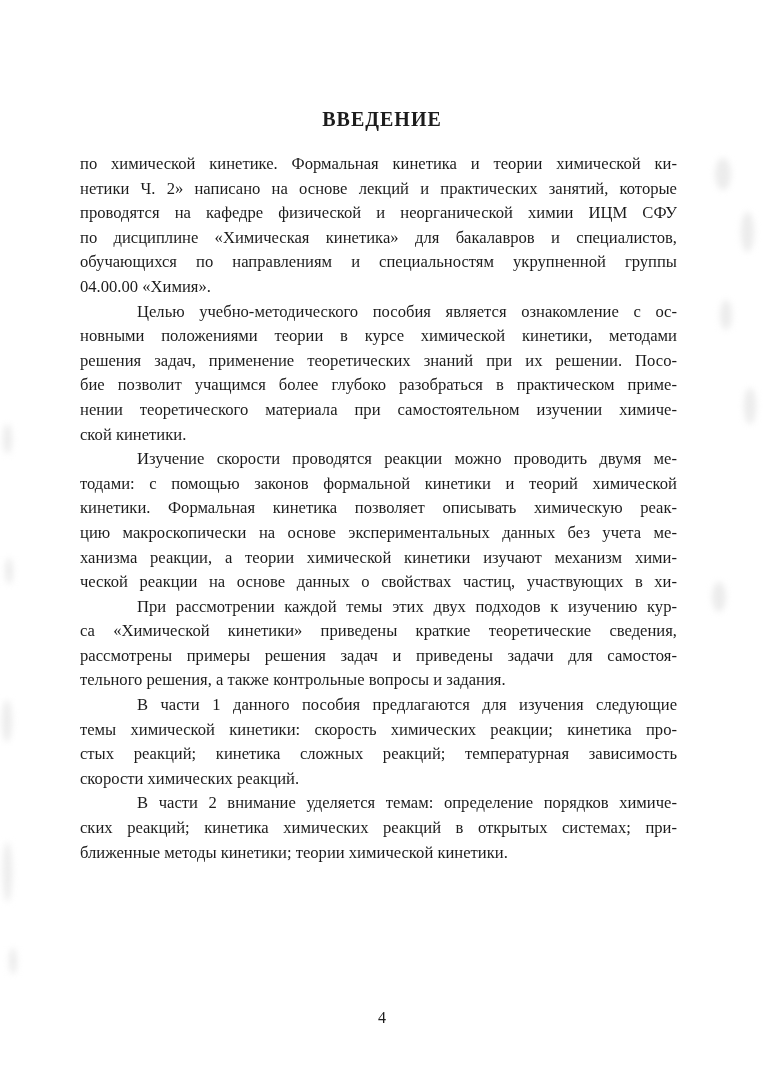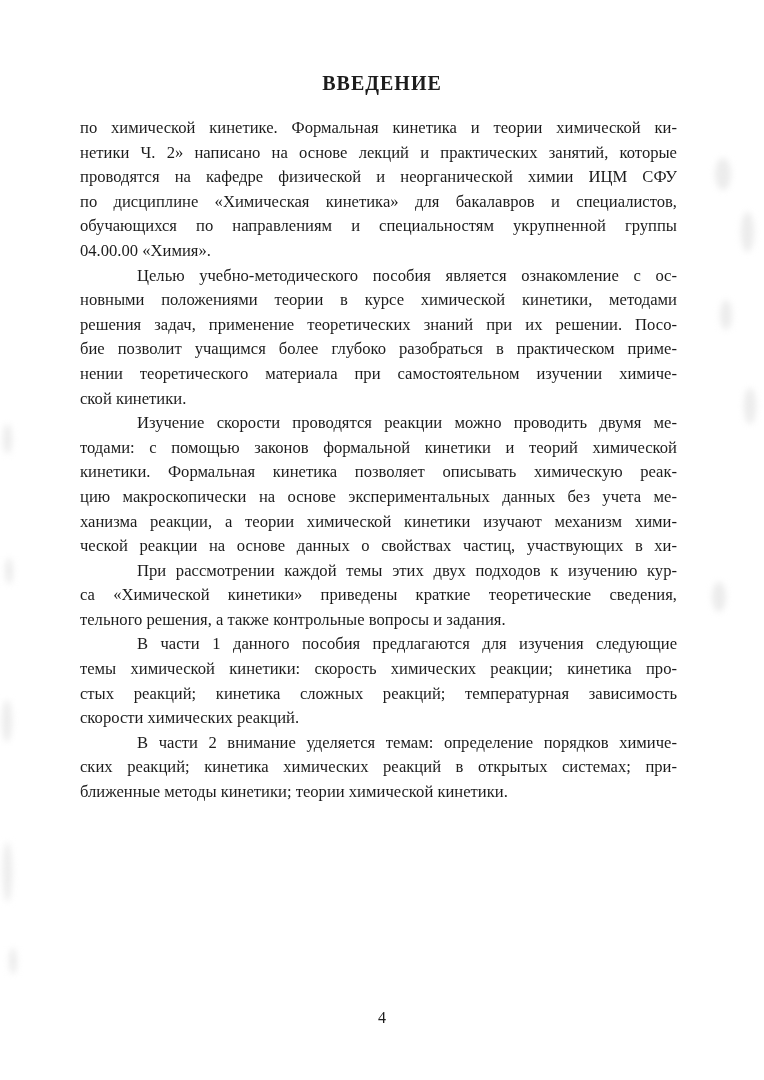--- a/index.html
+++ b/index.html
@@ -11,21 +11,21 @@
     position: relative;
     width: 764px;
     height: 1080px;
     background: #ffffff;
     color: #1c1c1c;
     font-family: "Liberation Serif", "DejaVu Serif", serif;
     overflow: hidden;
   }
   .title {
     margin: 0;
-    padding-top: 70px;
+    padding-top: 106px;
     text-align: center;
     font-size: 20px;
     line-height: 26px;
     font-weight: bold;
     letter-spacing: 1px;
   }
   .body {
     margin: 20px 87px 0 80px;
     font-size: 16.6px;
     line-height: 24.6px;
@@ -97,20 +97,21 @@
       <div class="ln">тодами: с помощью законов формальной кинетики и теорий химической</div>
       <div class="ln">кинетики. Формальная кинетика позволяет описывать химическую реак-</div>
       <div class="ln">цию макроскопически на основе экспериментальных данных без учета ме-</div>
       <div class="ln">ханизма реакции, а теории химической кинетики изучают механизм хими-</div>
       <div class="ln">ческой реакции на основе данных о свойствах частиц, участвующих в хи-</div>
     </div>
 
     <div class="para">
       <div class="ln first">При рассмотрении каждой темы этих двух подходов к изучению кур-</div>
       <div class="ln">са «Химической кинетики» приведены краткие теоретические сведения,</div>
+      <div class="ln">рассмотрены примеры решения задач и приведены задачи для самостоя-</div>
       <div class="ln last">тельного решения, а также контрольные вопросы и задания.</div>
     </div>
 
     <div class="para">
       <div class="ln first">В части 1 данного пособия предлагаются для изучения следующие</div>
       <div class="ln">темы химической кинетики: скорость химических реакции; кинетика про-</div>
       <div class="ln">стых реакций; кинетика сложных реакций; температурная зависимость</div>
       <div class="ln last">скорости химических реакций.</div>
     </div>
 

